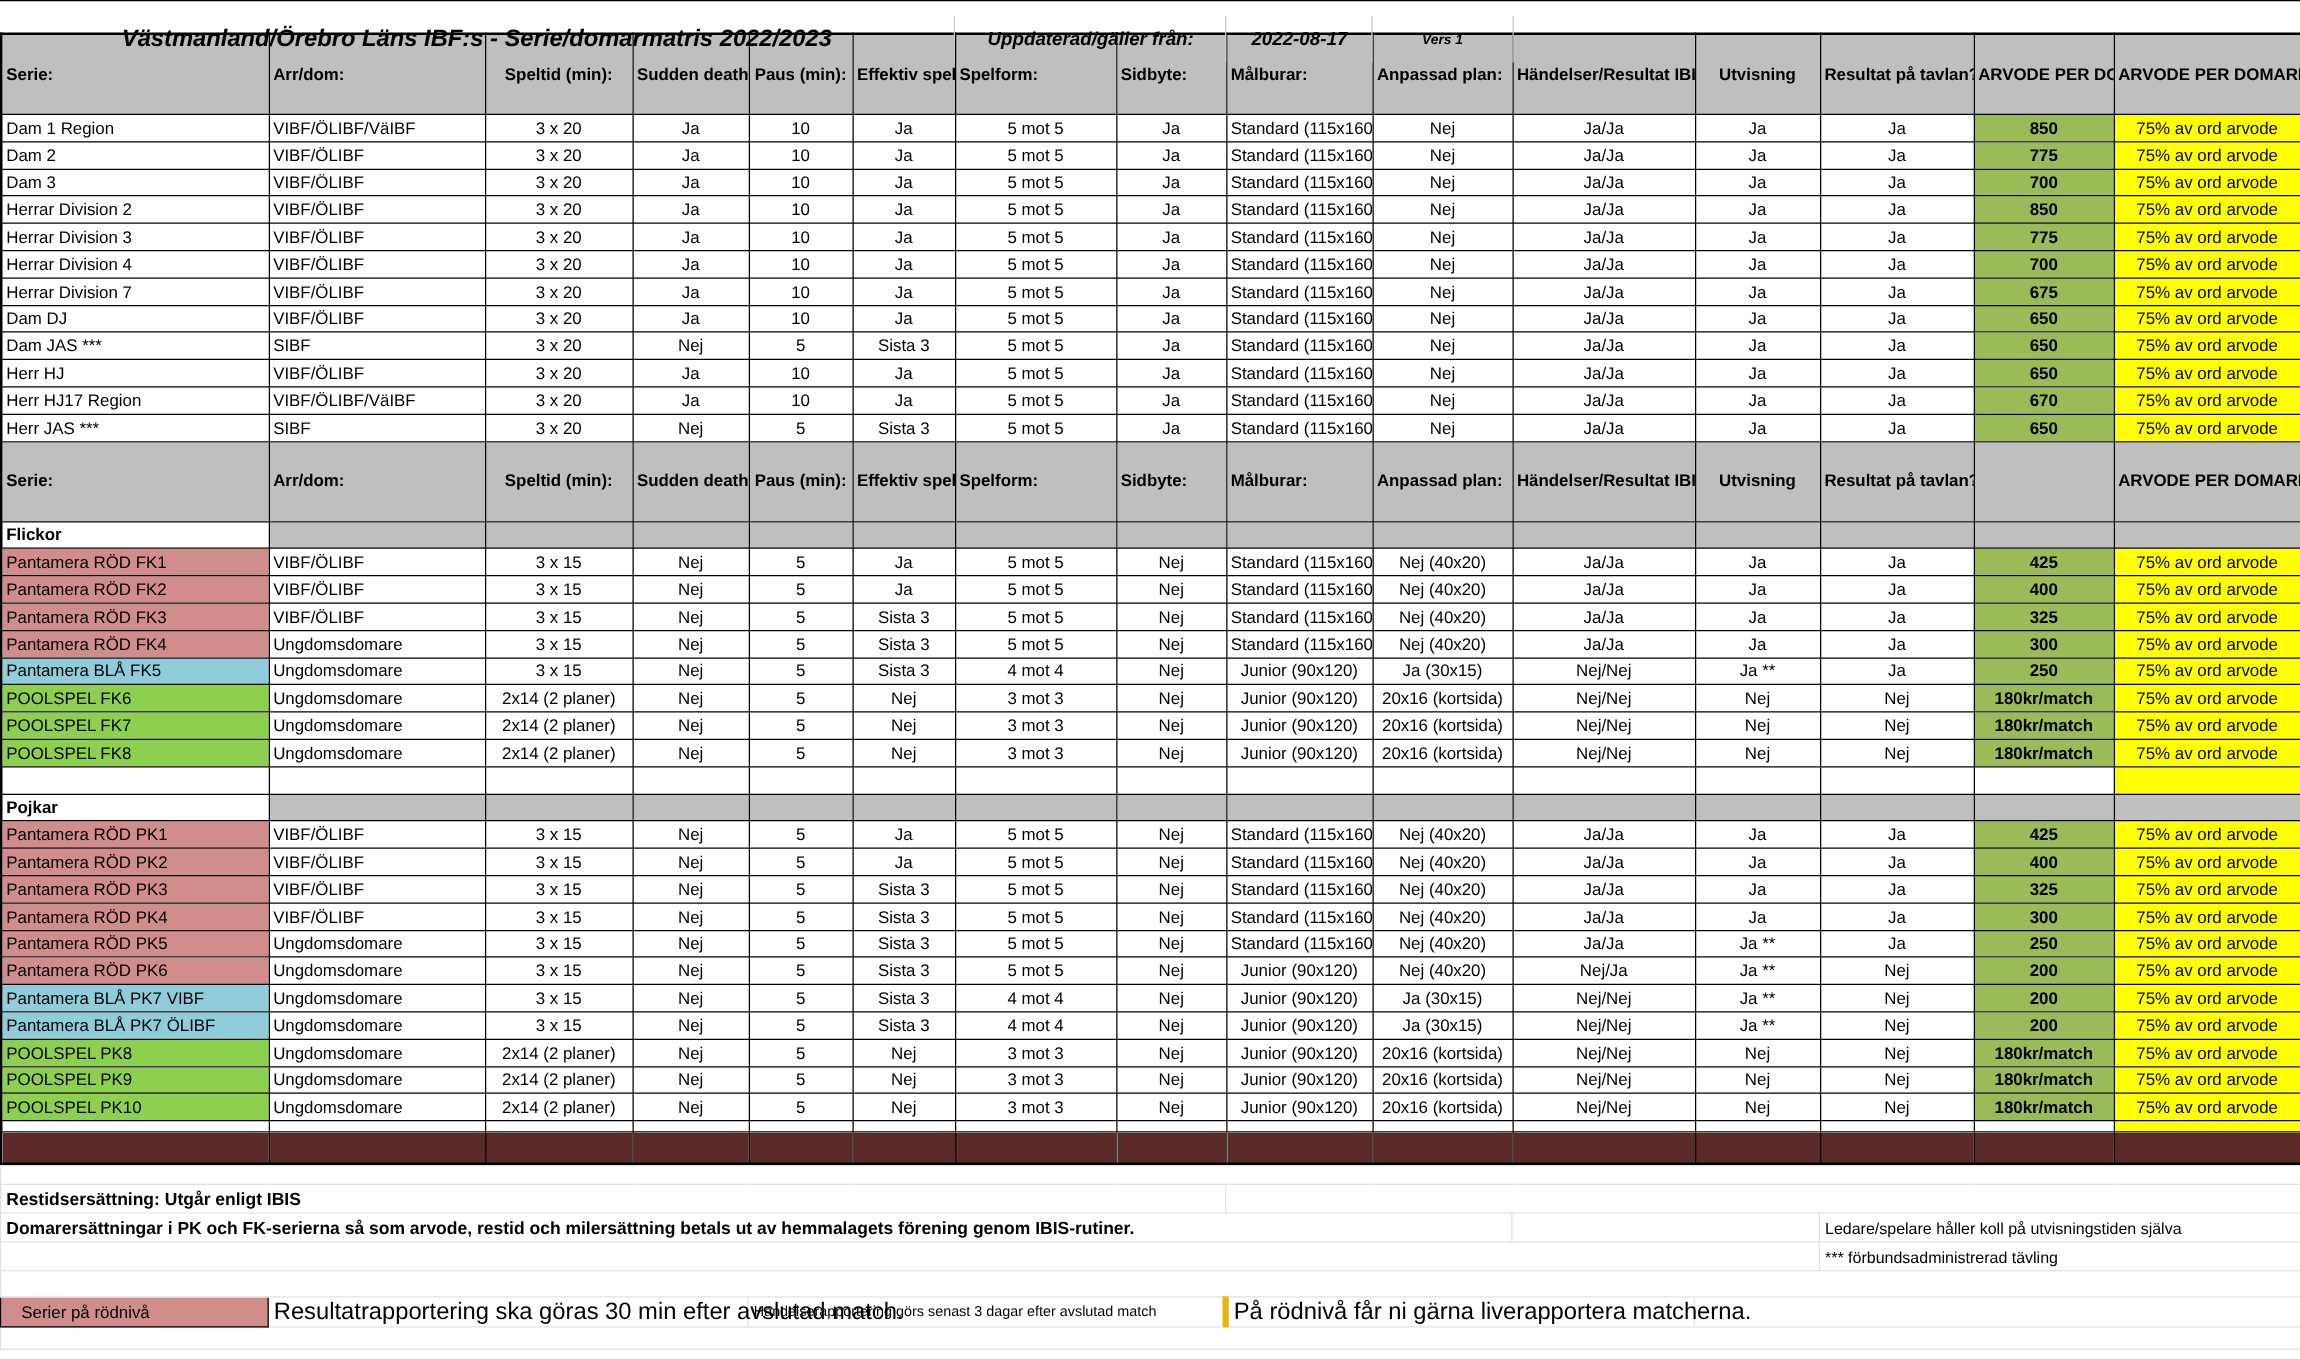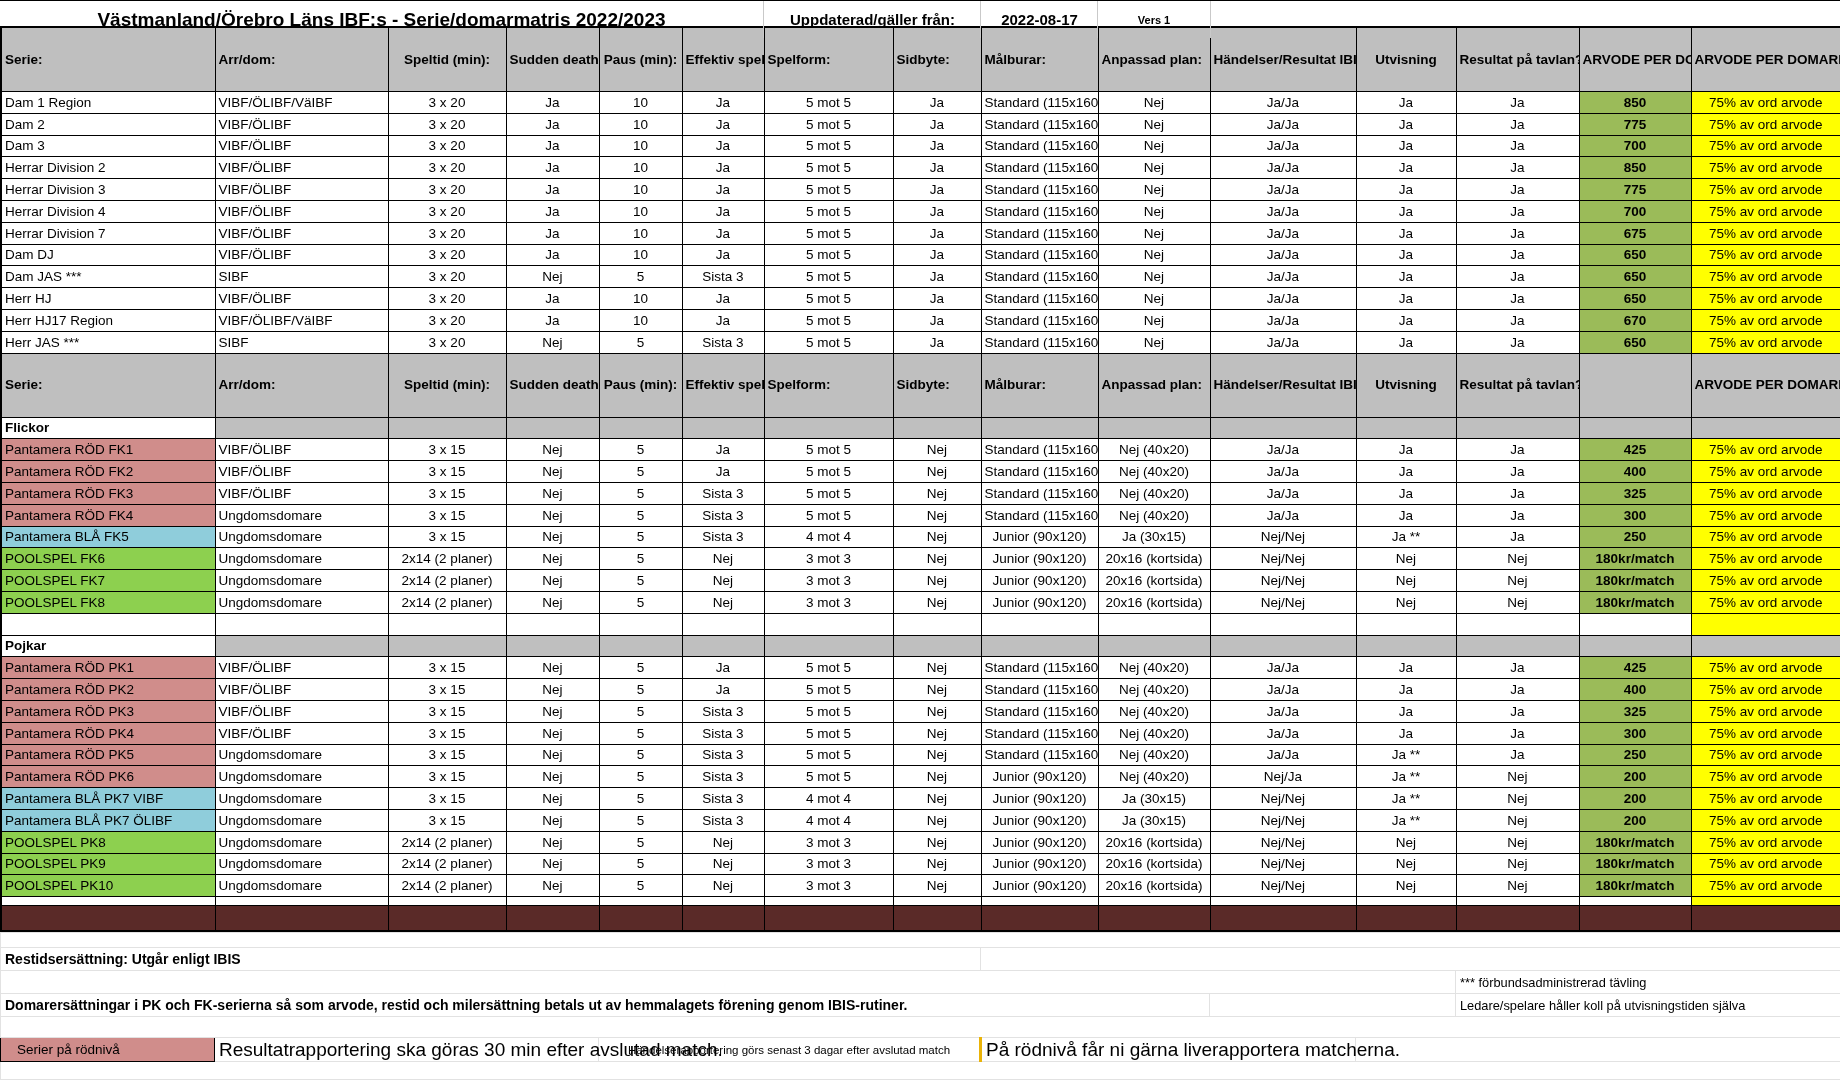--- a/index.html
+++ b/index.html
@@ -1,21 +1,21 @@
 <!DOCTYPE html>
 <html style="--header-gray: #BFBFBF; --series-red: #D08D8B; --series-blue: #8FCDDB; --series-green: #8DD04F; --arvode-green: #9BBB59; --arvode-yellow: #FFFF00; --divider-maroon: #5A2A28;"><head>
 <meta charset="utf-8">
 <style>
   html,body{margin:0;padding:0;background:#fff;}
   .sheet{position:relative;width:1840px;height:1087px;overflow:hidden;background:#fff;
          font-family:"Liberation Sans",sans-serif;color:#000;}
   
   .titlebar{position:relative;height:25px;border-top:1px solid #000;}
-  .titlebar .tcell{position:absolute;top:0;height:37px;display:flex;align-items:center;justify-content:center;
-                   font-weight:bold;white-space:nowrap;}
+  .titlebar .tcell{position:absolute;top:12px;height:37px;display:flex;align-items:center;justify-content:center;
+                   font-weight:bold;white-space:nowrap;font-style:italic;}
   .t-title{left:0;width:763px;font-size:19px;}
   .t-upd{left:763px;width:217px;font-size:15px;border-left:1px solid #c9c9c9;}
   .t-date{left:980px;width:117px;font-size:15px;border-left:1px solid #c9c9c9;}
   .t-vers{left:1097px;width:112px;font-size:11px;border-left:1px solid #c9c9c9;border-right:1px solid #c9c9c9;}
   
   table{border-collapse:collapse;table-layout:fixed;width:1840px;}
   #main-grid{border:2px solid #000;}
   #main-grid td{border:1px solid #000;overflow:hidden;white-space:nowrap;padding:0 3px;
                 font-size:13.5px;vertical-align:middle;}
   td.bl2{border-left-width:2px;}
@@ -36,21 +36,21 @@
   td.arvode{background:var(--arvode-green);text-align:center;font-weight:bold;}
   td.yellow{background:var(--arvode-yellow);text-align:center;}
   td.spacer-yellow{background:var(--arvode-yellow);}
   
   #notes-grid td{border:1px solid #e2e2e2;overflow:visible;white-space:nowrap;padding:0 4px;
                  font-size:19px;vertical-align:middle;}
   #notes-grid td.note-bold{font-weight:bold;font-size:14px;}
   #notes-grid td.rnote{font-size:12.8px;}
   #notes-grid td.legend-box{border:1px solid #000;font-size:13.5px;}
   #notes-grid td.lb-pink{background:var(--series-red);padding-left:16px;}
-  #notes-grid td.small-bordered{border-left:1px solid #8a8a8a;border-right:3px solid #eab308;font-size:11.5px;text-align:center;}
+  #notes-grid td.small-bordered{border-left:1px solid #8a8a8a;border-right:5px solid #eab308;font-size:11.5px;}
   .h14 td{height:14px;} .h20 td{height:20px;} .h22 td{height:22px;} .h23 td{height:23px;}
   .h17 td{height:17px;}
 </style>
 </head>
 <body>
 
 <div class="sheet">
 
   <div class="titlebar">
     <div class="tcell t-title">Västmanland/Örebro Läns IBF:s - Serie/domarmatris 2022/2023</div>
@@ -762,27 +762,27 @@
     </colgroup>
     <tbody id="notes-body">
         <tr class="h14">
           <td colspan="15" class=""></td>
         </tr>
         <tr class="h22">
           <td colspan="8" class="note-bold">Restidsersättning: Utgår enligt IBIS</td>
           <td colspan="7" class=""></td>
         </tr>
         <tr class="h22">
-          <td colspan="12" class=""></td>
-          <td colspan="3" class="rnote">*** förbundsadministrerad tävling</td>
-        </tr>
-        <tr class="h22">
           <td colspan="10" class="note-bold">Domarersättningar i PK och FK-serierna så som arvode, restid och milersättning betals ut av hemmalagets förening genom IBIS-rutiner.</td>
           <td colspan="2" class=""></td>
           <td colspan="3" class="rnote">Ledare/spelare håller koll på utvisningstiden själva</td>
+        </tr>
+        <tr class="h22">
+          <td colspan="12" class=""></td>
+          <td colspan="3" class="rnote">*** förbundsadministrerad tävling</td>
         </tr>
         <tr class="h20">
           <td colspan="15" class=""></td>
         </tr>
         <tr class="h23">
           <td colspan="1" class="legend-box lb-pink">Serier på rödnivå</td>
           <td colspan="3" class="">Resultatrapportering ska göras 30 min efter avslutad match.</td>
           <td colspan="4" class="small-bordered">Händelserapportering görs senast 3 dagar efter avslutad match</td>
           <td colspan="3" class="">På rödnivå får ni gärna liverapportera matcherna.</td>
           <td colspan="4" class=""></td>

